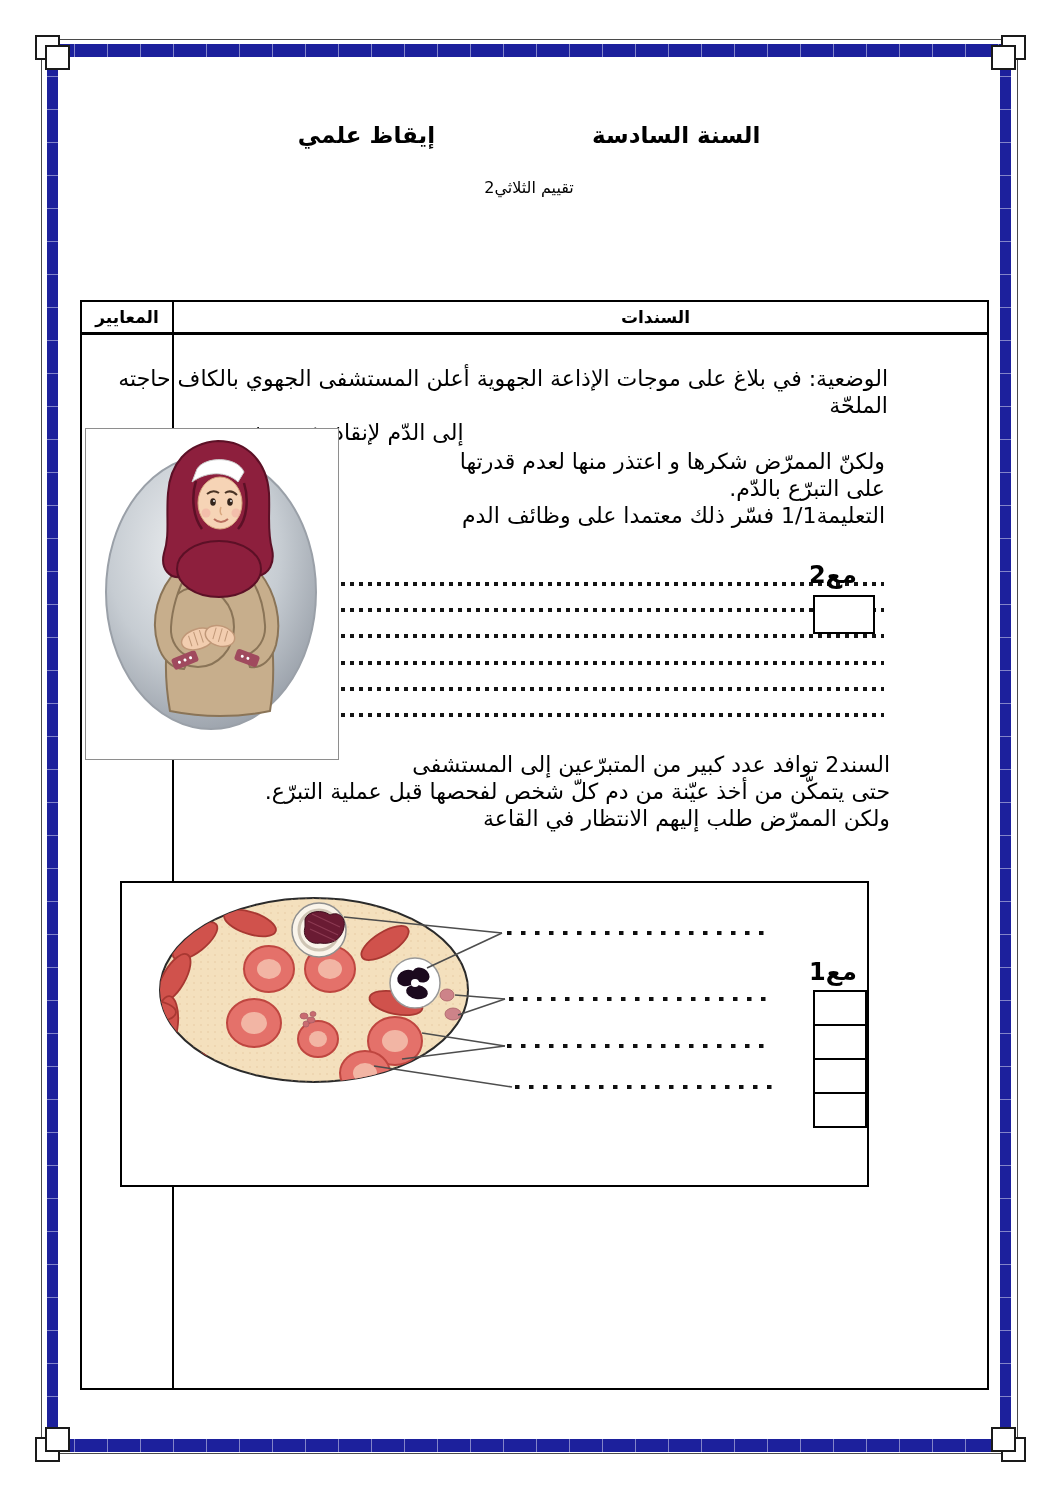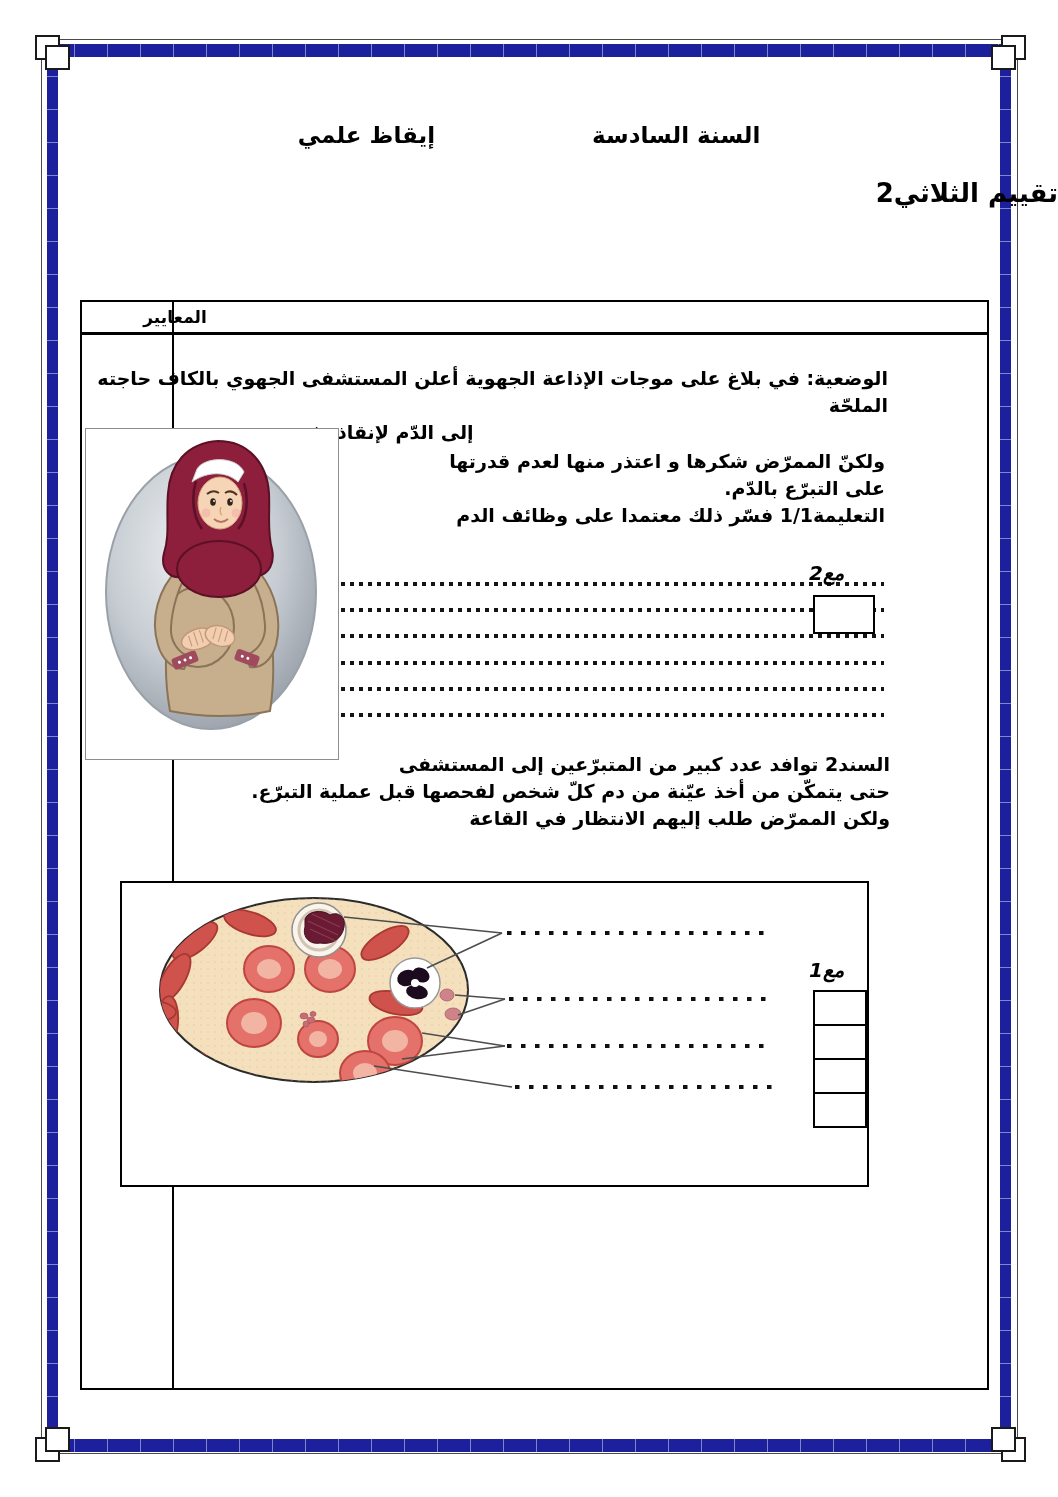--- a/index.html
+++ b/index.html
@@ -10,46 +10,46 @@
                border:1px solid #4a4a4a;}
   .band{position:absolute;background:#1c209c;}
   .band.h{height:13px;left:42px;width:974px;
           background-image:repeating-linear-gradient(to right,transparent 0 32px,rgba(255,255,255,.45) 32px 33px);}
   .band.v{width:11px;top:44px;height:1408px;
           background-image:repeating-linear-gradient(to bottom,transparent 0 32px,rgba(255,255,255,.45) 32px 33px);}
   .corner{position:absolute;width:21px;height:21px;background:#fff;border:2px solid #1a1a1a;}
   
   .title-row{position:absolute;left:0;top:122px;width:100%;display:flex;flex-direction:row;
              justify-content:center;gap:157px;font-size:23px;font-weight:bold;}
-  .subtitle{position:absolute;left:0;top:178px;width:100%;
-            font-size:26px;font-weight:bold;}
+  .subtitle{position:absolute;left:0;top:178px;width:100%;text-align:center;
+            font-size:16px;font-weight:normal;}
   
   .sheet-table{position:absolute;left:80px;top:300px;width:905px;height:1086px;
                border:2px solid #000;}
   .thead{position:absolute;left:0;top:0;right:0;height:30px;border-bottom:3px solid #000;}
   .th-docs{position:absolute;left:92px;top:0;right:0;height:30px;display:flex;
            align-items:center;justify-content:center;font-size:17px;font-weight:bold;}
   .th-docs span{transform:translateX(75px);}
   .th-crit{position:absolute;left:0;top:0;width:90px;height:30px;display:flex;
-           align-items:center;justify-content:center;font-size:17px;font-weight:bold;margin-left:48px;}
+           align-items:center;justify-content:center;font-size:17px;font-weight:bold;}
   .col-divider{position:absolute;top:0;bottom:0;left:90px;width:2px;background:#000;}
   .tbody{position:absolute;left:0;top:33px;right:0;bottom:0;}
   
   .abs{position:absolute;}
-  .bold-text{font-weight:bold;font-size:19px;line-height:27px;text-align:right;}
+  .bold-text{font-weight:normal;font-size:22px;line-height:27px;text-align:right;}
   .situation{left:6px;top:30px;width:800px;}
   .situation .l2{padding-left:124px;text-align:left;direction:rtl;}
   .photo-box{left:3px;top:93px;width:252px;height:330px;background:#fff;
              border:1px solid #8e8e8e;}
   .sanad1-block{left:263px;top:113px;width:540px;}
   .blank-line{position:absolute;height:4px;left:259px;width:543px;
               background-image:repeating-linear-gradient(to right,#141414 0 4px,transparent 4px 9px);}
   .sanad2-block{left:11px;top:416px;width:797px;}
   .figure-box{left:38px;top:546px;width:745px;height:302px;background:#fff;border:2px solid #000;}
-  .score-label{font-size:20px;font-weight:bold;font-style:italic;}
+  .score-label{font-size:24px;font-weight:bold;}
   .score-box-single{left:731px;top:260px;width:58px;height:35px;border:2px solid #000;background:#fff;}
   .score-stack{left:731px;top:655px;width:54px;}
   .score-cell{height:32px;border:2px solid #000;background:#fff;margin-top:-2px;}
   .score-cell:first-child{margin-top:0;}
   svg{display:block;}
 </style>
 </head>
 <body>
 
 <div class="page">
@@ -69,20 +69,23 @@
   <div class="corner" style="left:991px;top:1427px;"></div>
 
   <div class="title-row">
     <span>السنة السادسة</span>
     <span>إيقاظ علمي</span>
   </div>
   <div class="subtitle">تقييم الثلاثي2</div>
 
   <div class="sheet-table">
     <div class="thead">
+      <div class="th-docs">
+        <span>السندات</span>
+      </div>
       <div class="th-crit">المعايير</div>
     </div>
     <div class="col-divider"></div>
 
     <div class="tbody">
 
       <div class="abs bold-text situation">
         <div>الوضعية: في بلاغ على موجات الإذاعة الجهوية أعلن المستشفى الجهوي بالكاف حاجته الملحّة</div>
         <div class="l2" style="text-align:left;">إلى الدّم لإنقاذ نفس بشرية.</div>
       </div>

